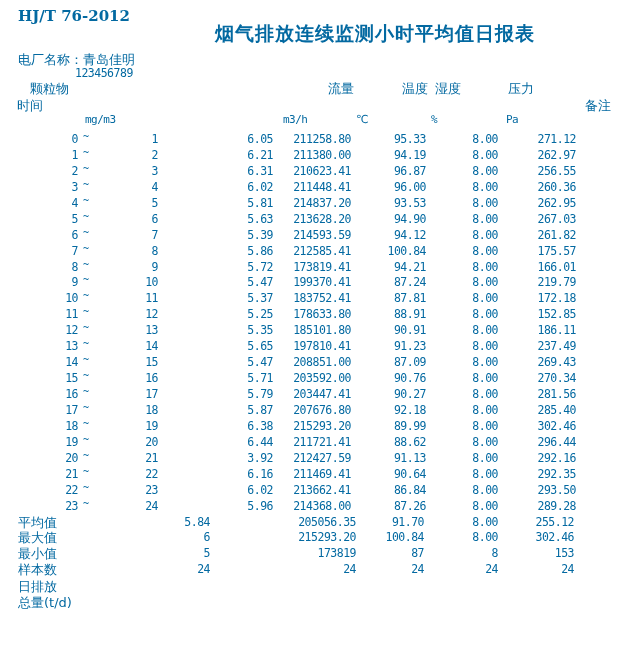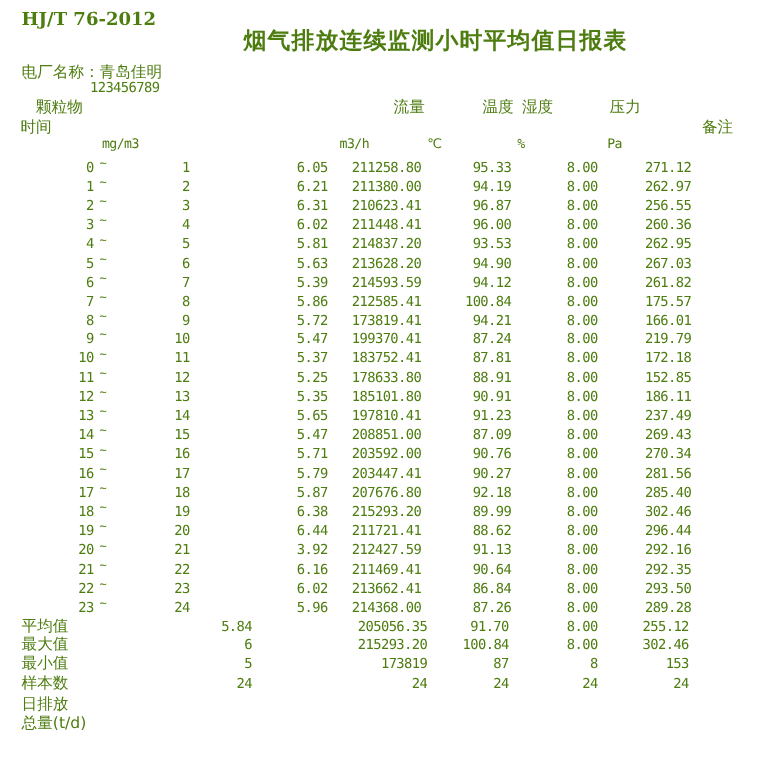--- a/index.html
+++ b/index.html
@@ -1,29 +1,29 @@
 <!DOCTYPE html>
 <html><head>
 <meta charset="utf-8">
 <style>
   html,body { margin:0; padding:0; background:#ffffff; }
   .page {
     position:relative;
     width:643px; height:652px;
     background:#ffffff;
-    color:#4d7c0f;
+    color:#0369a1;
     font-family:"DejaVu Sans", sans-serif;
     overflow:hidden;
     text-decoration:underline;
   }
   .abs { position:absolute; white-space:nowrap; }
   .cn  { font-size:13px; }
   .num { font-family:"DejaVu Sans Mono", monospace; font-size:11.5px; letter-spacing:-0.5px; }
   .std-code { top:7px; left:18px; font-family:"DejaVu Serif", serif; font-weight:bold; font-size:15px; }
-  .title { top:21px; left:203px; font-weight:bold; font-size:19px; letter-spacing:1px; }
+  .title { top:21px; left:215px; font-weight:bold; font-size:19px; letter-spacing:1px; }
   .plant-line { top:51px; left:18px; }
   .backtick { top:62px; left:18px; font-size:12px; }
   .plant-code { top:66px; left:75px; }
   .date-line { top:64px; left:432px; }
   .hdr-particulate { top:80px; left:30px; }
   .hdr-flow { top:80px; left:328px; }
   .hdr-temp { top:80px; left:402px; }
   .hdr-hum  { top:80px; left:435px; }
   .hdr-pres { top:80px; left:508px; }
   .hdr-time { top:97px; left:17px; }

